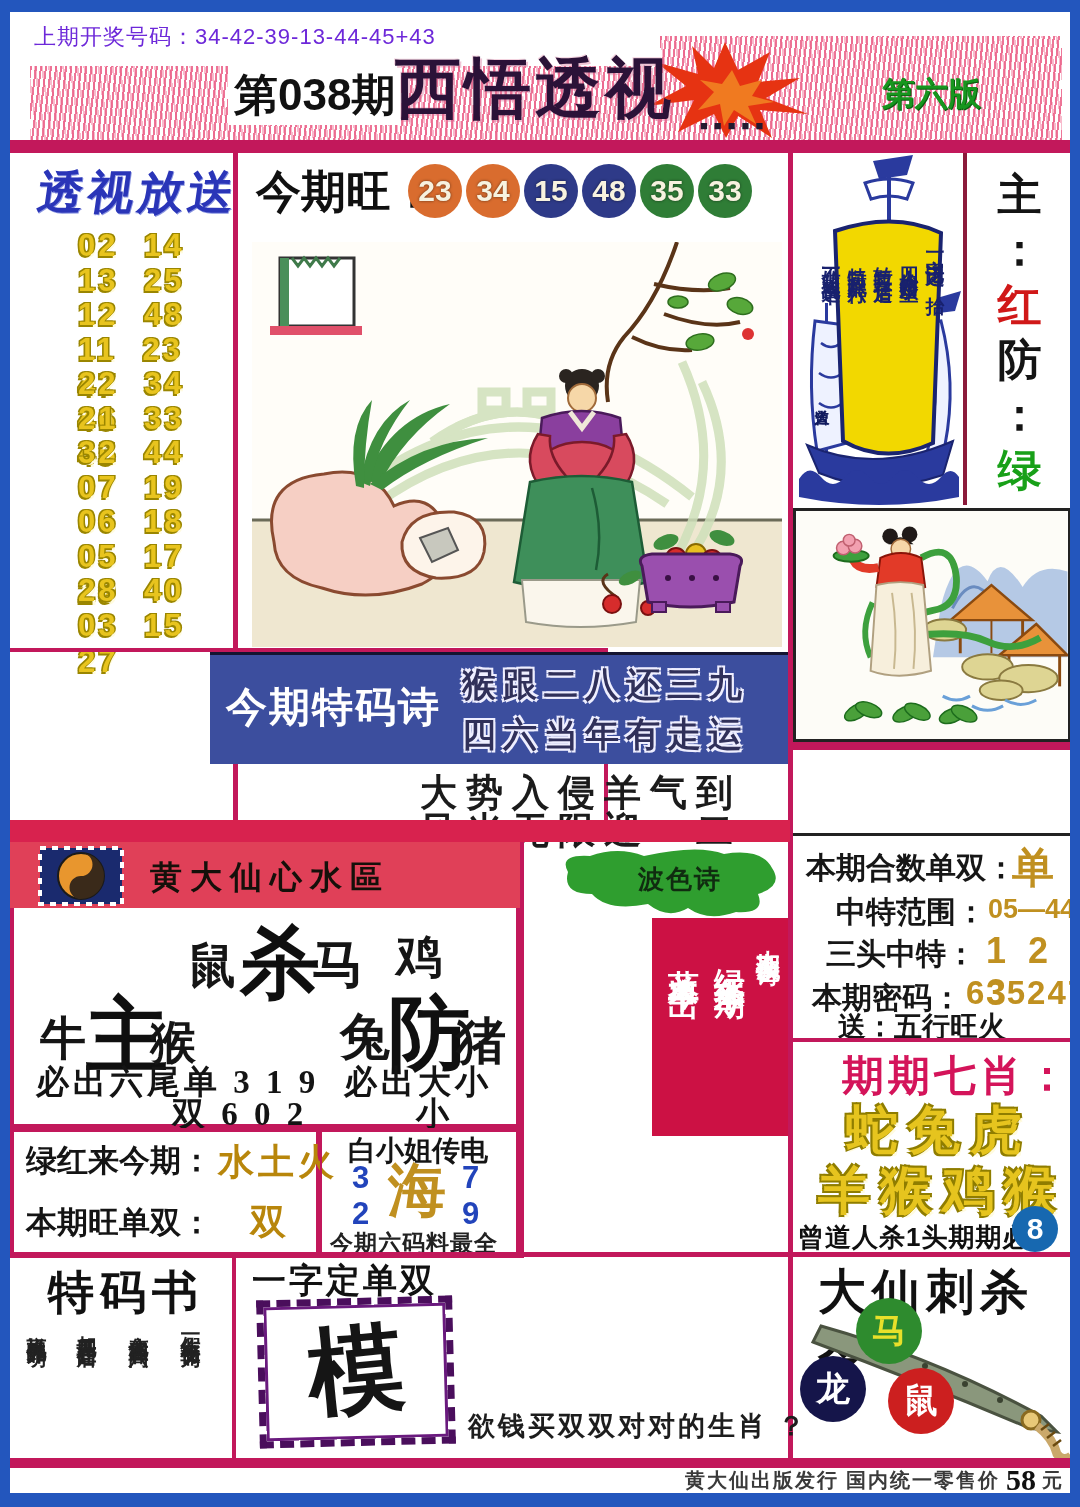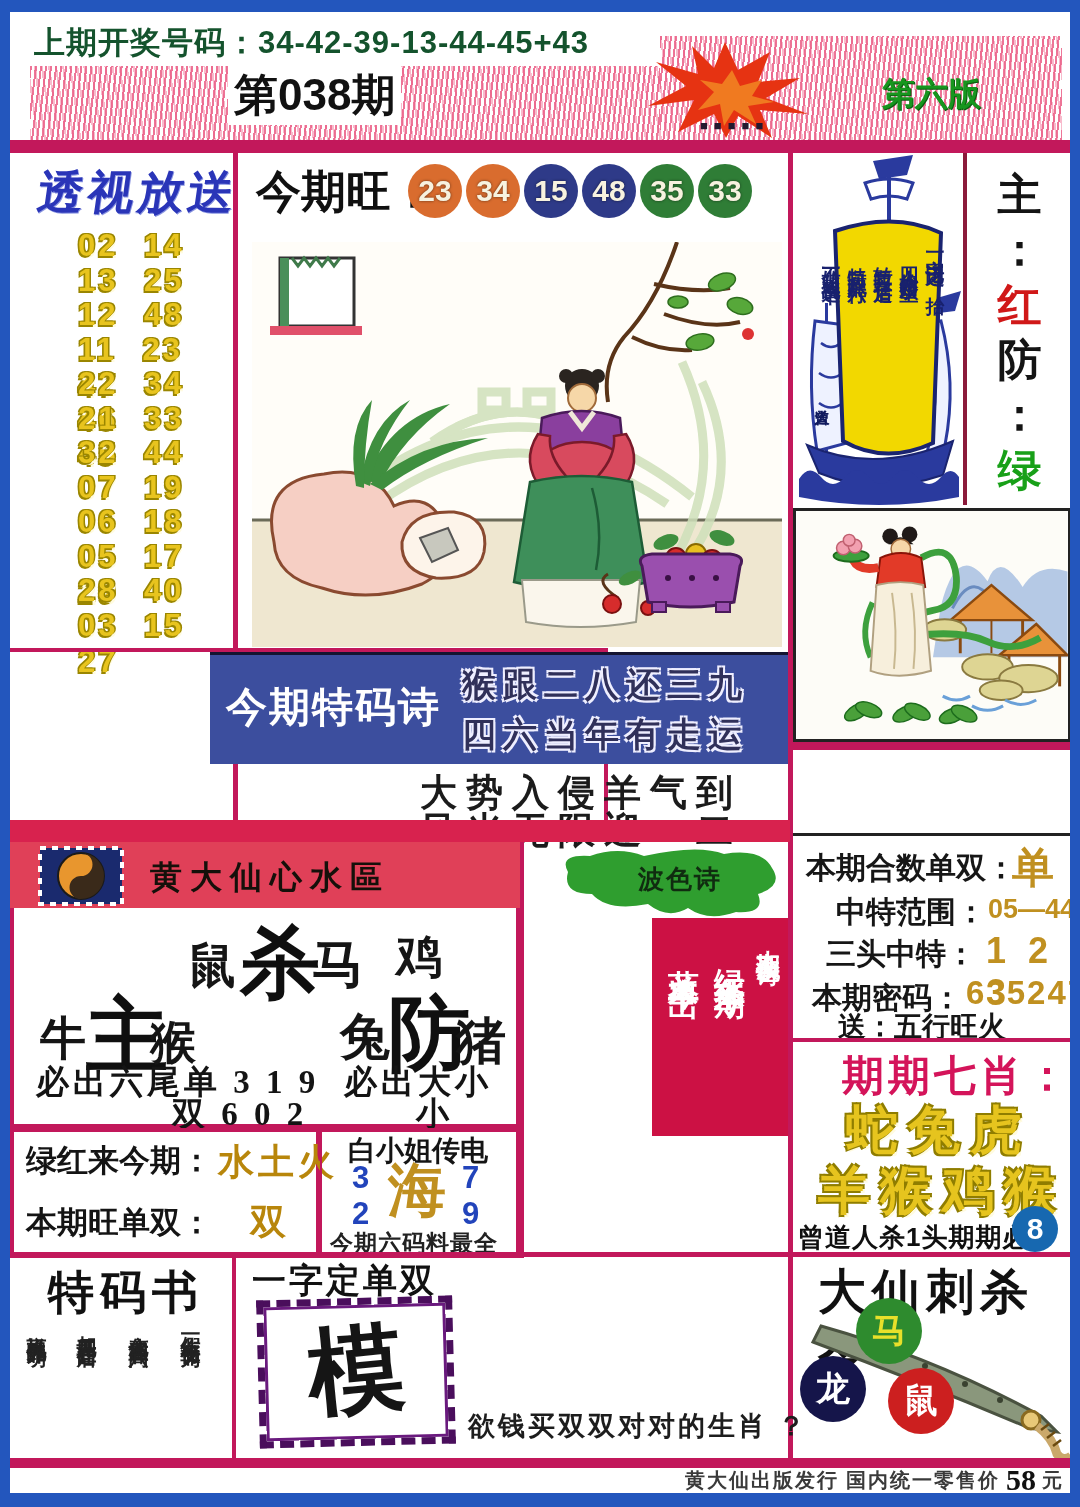--- a/index.html
+++ b/index.html
@@ -4,21 +4,21 @@
 <style>
 *{margin:0;padding:0;box-sizing:border-box}
 body{background:#444}
 #stage{position:relative;width:1080px;height:1507px;margin:0 auto;background:#fff;
   font-family:"Liberation Serif",serif;overflow:hidden}
 #stage .frame{position:absolute;inset:0;border:10px solid #2356bd;border-top-width:12px;border-bottom-width:14px;z-index:60;pointer-events:none}
 .abs{position:absolute}
 .mag{background:#c2185b}
 .redband{background:#d8224e}
 
-.redline{color:#14532d;font-weight:bold;font-size:31px;font-family:"Liberation Sans",sans-serif;letter-spacing:1px}
+.redline{color:#6d28d9;font-weight:normal;font-size:22px;font-family:"Liberation Sans",sans-serif;letter-spacing:1px}
 .scribble{background:
  repeating-linear-gradient(97deg, rgba(234,93,133,.85) 0 2px, rgba(255,255,255,0) 2px 5px),
  repeating-linear-gradient(82deg, rgba(242,130,162,.55) 0 2px, rgba(255,255,255,0) 2px 7px)}
 .issue{font-size:44px;font-weight:900;color:#111;font-family:"Liberation Sans",sans-serif;background:#fff;padding:0 6px}
 .title{font-size:66px;font-weight:900;color:#2b1238;letter-spacing:4px;text-shadow:2px 2px 0 rgba(214,110,150,.4),-1px -1px 0 rgba(214,110,150,.3)}
 .titlemarks{font-size:13px;color:#241a30;letter-spacing:6px}
 .edition{font-size:33px;font-weight:900;color:#17961e;text-shadow:1px 1px 0 #0a5c10}
 
 .tpTitle{color:#2a35b8;font-size:46px;font-weight:900;transform:skewX(-8deg);letter-spacing:4px;text-shadow:1px 1px 0 #8a95e0}
 .numrow{color:#e8c41e;font-weight:900;font-size:31px;font-family:"Liberation Sans",sans-serif;letter-spacing:3px;word-spacing:14px;
@@ -87,20 +87,21 @@
 
   <div class="abs scribble" style="left:30px;top:66px;width:630px;height:74px"></div>
   <div class="abs scribble" style="left:660px;top:36px;width:402px;height:104px"></div>
 
   <div class="abs issue" style="left:228px;top:66px">第038期</div>
 
   <svg class="abs" style="left:640px;top:40px" width="170" height="100" viewBox="0 0 170 100">
     <polygon points="85,2 98,30 130,12 118,42 160,38 126,58 168,74 120,70 132,98 98,76 86,98 74,74 38,92 54,60 8,66 46,46 16,22 58,34 52,6 74,28" fill="#e63312"></polygon>
     <polygon points="92,30 100,46 122,40 112,56 134,62 108,66 116,84 94,70 84,86 80,64 58,70 74,52 60,40 82,44" fill="#f07a20"></polygon>
   </svg>
+  <div class="abs title" style="left:395px;top:44px">西悟透视</div>
   <div class="abs titlemarks" style="left:700px;top:118px">■■■■■</div>
   <div class="abs edition" style="left:882px;top:72px">第六版</div>
 
   <div class="abs mag" style="left:0;top:140px;width:1080px;height:13px"></div>
 
   <div class="abs tpTitle" style="left:38px;top:162px">透视放送</div>
   <div class="abs" style="left:78px;top:228px;width:160px">
     <div class="numrow" style="height:34.5px">02 14</div>
     <div class="numrow" style="height:34.5px">13 25</div>
     <div class="numrow" style="height:34.5px">12 48</div>

